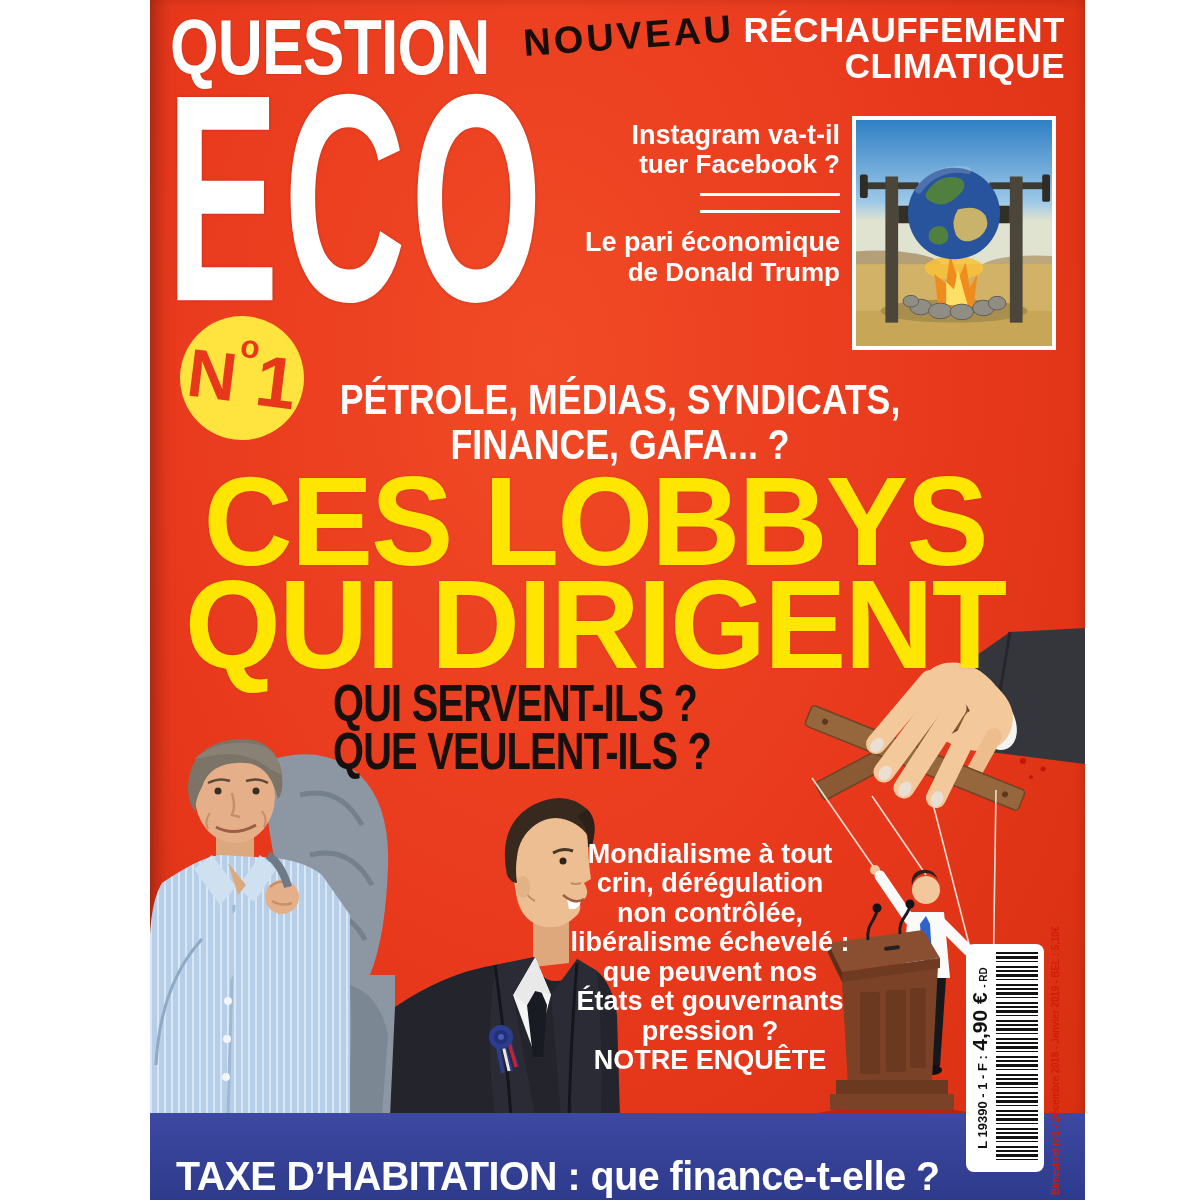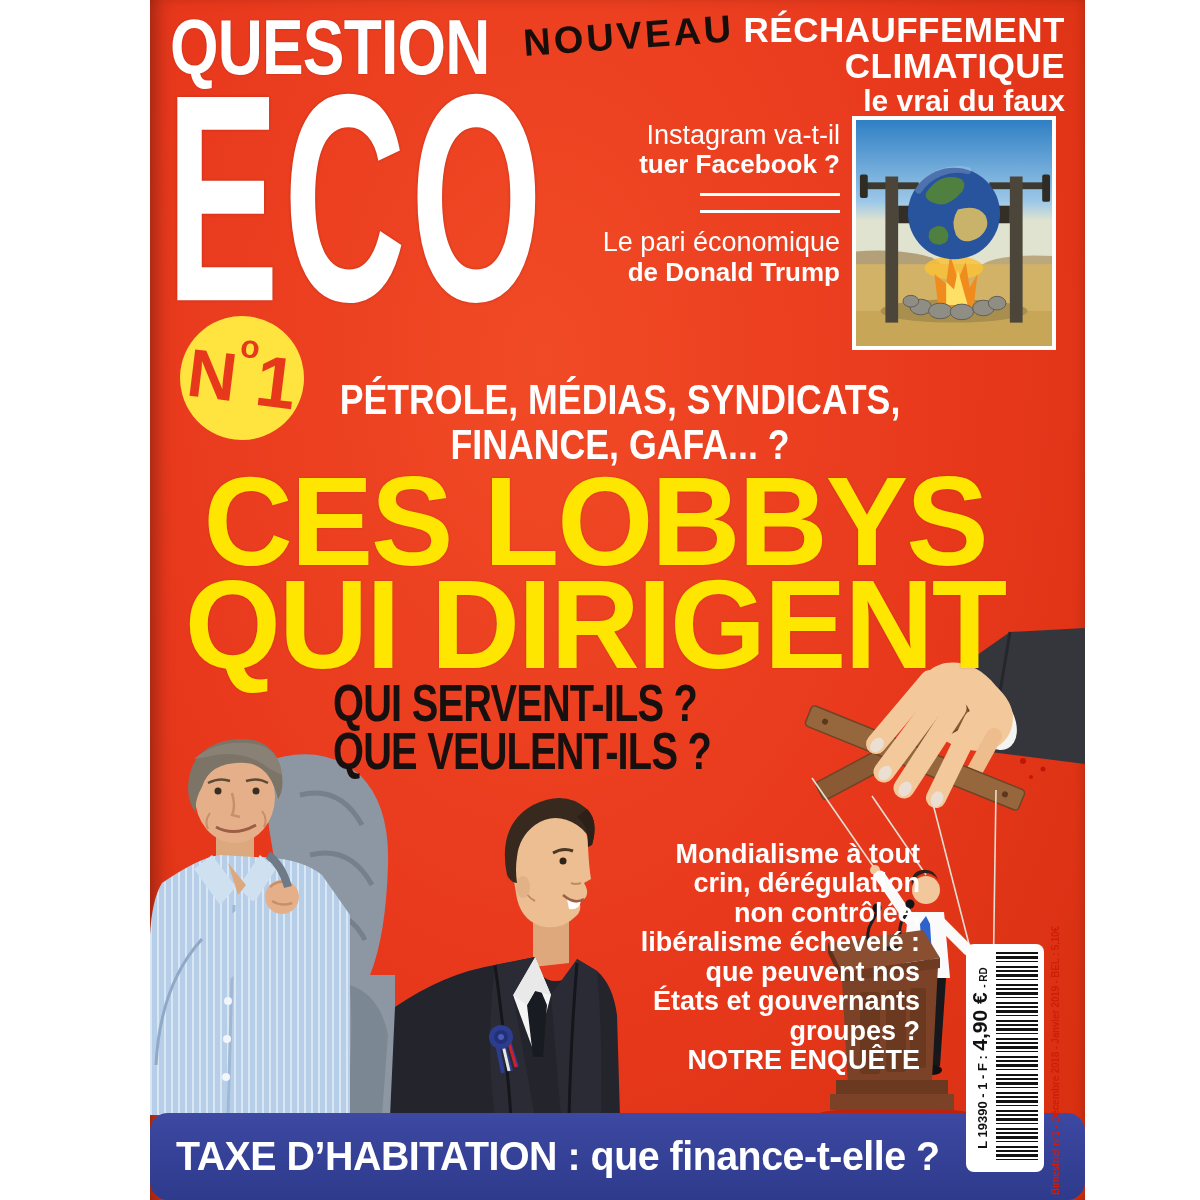--- a/index.html
+++ b/index.html
@@ -18,21 +18,21 @@
             letter-spacing:4px;transform:scale(1.13,1.97);transform-origin:left top;white-space:nowrap;
             text-shadow:0 0 2px rgba(90,10,0,.3);}
   #nouveau{left:372px;top:22px;font-size:38px;font-weight:700;color:#170d0b;letter-spacing:3px;
            transform:rotate(-4deg);transform-origin:left top;white-space:nowrap;}
   
   #climate{right:20px;top:12px;text-align:right;color:#fff;}
   #climate .l1,#climate .l2{font-size:35px;font-weight:700;line-height:1.04;letter-spacing:0.5px;}
   #climate .l3{font-size:30px;font-weight:700;line-height:1.05;}
   
   #teasers{right:245px;top:120px;text-align:right;color:#fff;}
-  .teaser .t{font-size:27px;font-weight:400;line-height:1.12;white-space:nowrap;}
+  .teaser .t{font-size:27px;font-weight:700;line-height:1.12;white-space:nowrap;}
   .teaser .s{font-size:26px;font-weight:700;line-height:1.12;white-space:nowrap;}
   .tdiv{width:140px;border-top:3px solid #fff;margin:14px 0 14px auto;}
   
   #globe-frame{left:702px;top:116px;width:196px;height:226px;border:4px solid #fff;background:#9cc8e8;}
   
   #badge{left:30px;top:316px;width:124px;height:124px;border-radius:50%;background:#ffe33e;
          display:flex;align-items:center;justify-content:center;transform:rotate(7deg);
          color:#e8381c;font-weight:700;}
   #badge .bn{font-size:68px;line-height:1;}
   #badge .bo{font-size:32px;line-height:1;align-self:flex-start;margin-top:14px;}
@@ -43,24 +43,24 @@
   
   #headline{left:0;top:470px;width:890px;text-align:center;color:#ffe600;font-size:126px;font-weight:700;
             line-height:.82;letter-spacing:-2px;transform:scaleX(.98);transform-origin:center top;
             white-space:nowrap;text-shadow:0 0 2px rgba(120,30,0,.3);}
   
   #subhead{left:183px;top:680px;color:#18100e;font-size:51px;font-weight:700;line-height:.95;
            letter-spacing:-1px;transform:scaleX(.78);transform-origin:left top;white-space:nowrap;}
   
   #standfirst{left:350px;top:840px;width:420px;text-align:center;color:#fff;font-size:27px;
               font-weight:700;line-height:1.09;z-index:4;}
-  #standfirst span{display:block;text-align:right;}
+  #standfirst span{display:block;}
   
   #bottombar{left:0;top:1113px;width:935px;height:87px;background:linear-gradient(#3d49a2,#2e3a8b);
-             display:flex;align-items:center;z-index:5;border-radius:18px;}
+             display:flex;align-items:flex-end;z-index:5;}
   #bottombar .txt{margin-left:26px;color:#fff;font-size:41px;font-weight:700;letter-spacing:-0.5px;
                   transform:scaleX(.96);transform-origin:left center;white-space:nowrap;}
   
   #barcode-box{left:816px;top:944px;width:78px;height:228px;background:#fff;border-radius:8px;z-index:6;}
   #barcode-bars{position:absolute;right:6px;top:8px;bottom:8px;width:42px;
      background:repeating-linear-gradient(180deg,#121212 0 2px,transparent 2px 4px,#121212 4px 7px,
      transparent 7px 9px,#121212 9px 10px,transparent 10px 14px,#121212 14px 16px,transparent 16px 18px);}
   #price-rot{position:absolute;left:-97px;top:calc(50% - 13px);width:222px;height:26px;line-height:26px;
              text-align:center;transform:rotate(-90deg);color:#111;white-space:nowrap;}
   #price-rot .pp{font-size:13px;font-weight:700;}
@@ -79,21 +79,20 @@
 <div id="cover" class="abs">
 
   <div id="mast-question" class="abs txtlayer">QUESTION</div>
   <div id="mast-eco" class="abs txtlayer">ECO</div>
 
   <div id="nouveau" class="abs txtlayer">NOUVEAU</div>
 
   <div id="climate" class="abs txtlayer">
     <div class="l1">RÉCHAUFFEMENT</div>
     <div class="l2">CLIMATIQUE</div>
-    <div class="l3">le vrai du faux</div>
   </div>
 
   <div id="teasers" class="abs txtlayer">
     <div class="teaser">
       <div class="t">Instagram va-t-il</div>
       <div class="s">tuer Facebook ?</div>
     </div>
     <div class="tdiv"></div>
     <div class="tdiv"></div>
     <div class="teaser">
@@ -337,21 +336,21 @@
     </svg>
   </div>
 
   <div id="standfirst" class="abs">
     <span>Mondialisme à tout</span>
     <span>crin, dérégulation</span>
     <span>non contrôlée,</span>
     <span>libéralisme échevelé :</span>
     <span>que peuvent nos</span>
     <span>États et gouvernants</span>
-    <span>groupes ?</span>
+    <span>pression ?</span>
     <span>NOTRE ENQUÊTE</span>
   </div>
 
   <div id="bottombar" class="abs">
     <div class="txt">TAXE D’HABITATION : que finance-t-elle ?</div>
   </div>
 
   <div id="barcode-box" class="abs">
     <div id="barcode-bars"></div>
     <div id="price-rot">

